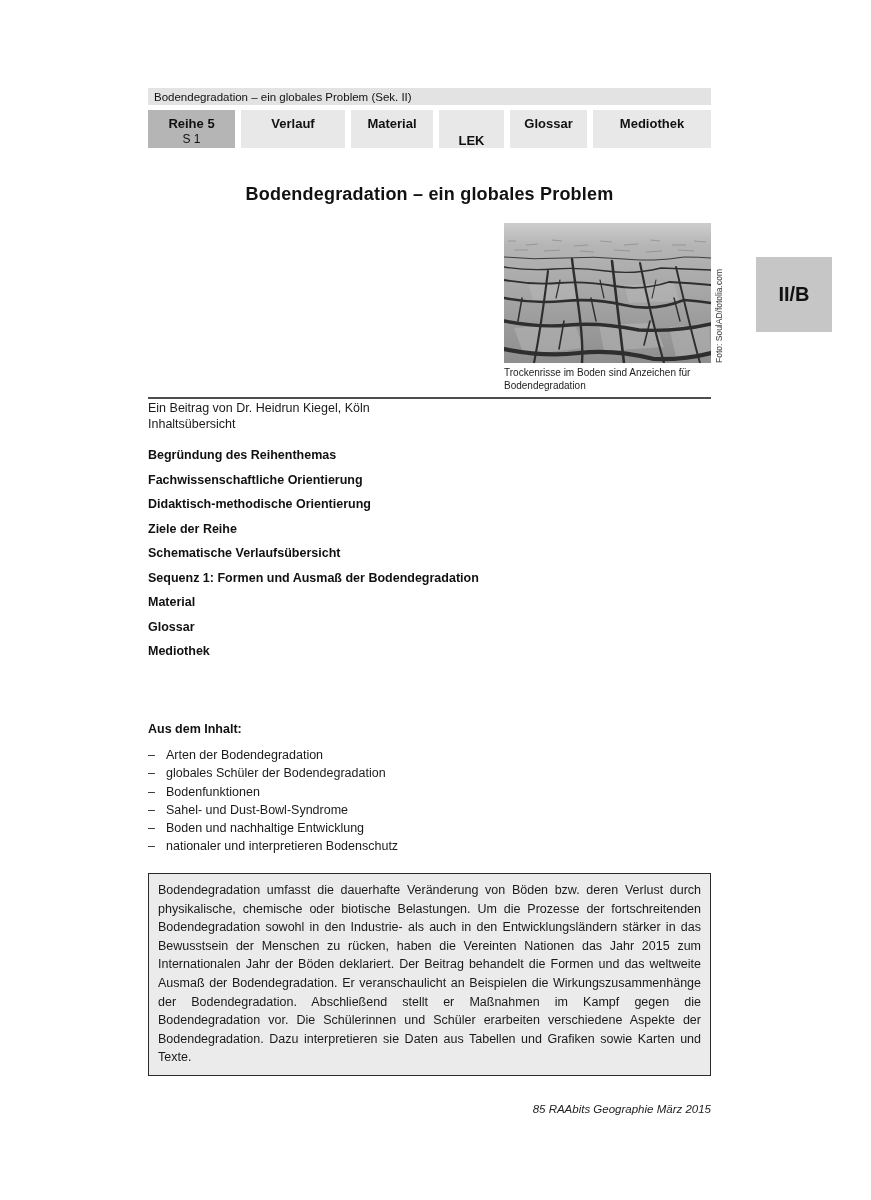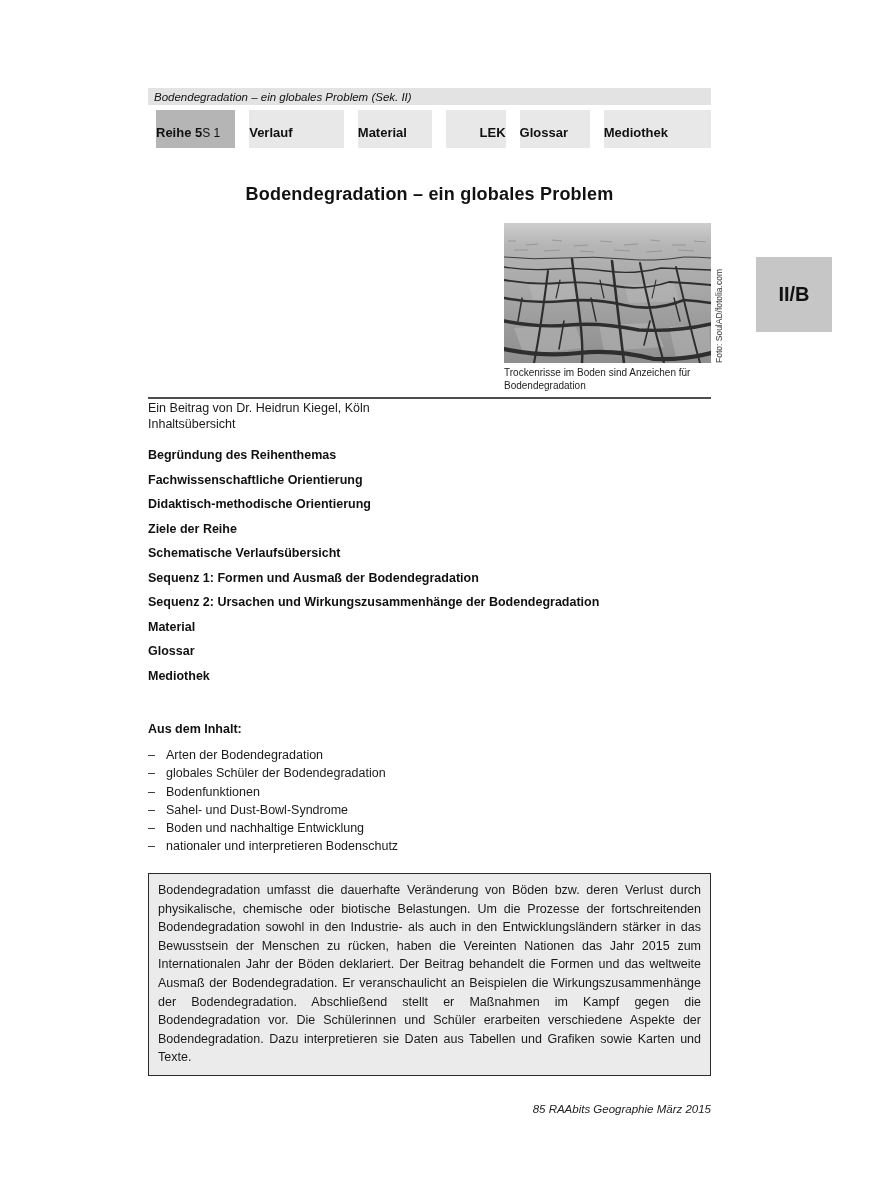--- a/index.html
+++ b/index.html
@@ -12,33 +12,32 @@
     overflow: hidden;
   }
   .page { position: absolute; inset: 0; }
 
   
   .header-bar {
     position: absolute; left: 148px; top: 88px; width: 563px; height: 17px;
     background: #e3e3e3;
     font-size: 11.5px; line-height: 19px; padding-left: 6px;
     color: #111;
-    font-style: italic;
   }
 
   
   .tabs {
     position: absolute; left: 148px; top: 110px; width: 563px; height: 38px;
     display: flex; gap: 6px;
   }
   .tab {
     background: #e8e8e8; height: 38px;
-    display: flex; flex-direction: row; align-items: center;
+    display: flex; flex-direction: column; align-items: center;
     padding-top: 6px;
-    font-size: 13px; font-weight: bold; color: #111; margin-left: 8px;
+    font-size: 13px; font-weight: bold; color: #111;
   }
   .tab.active { background: #b5b5b5; }
   .tab .sub { font-weight: normal; font-size: 12px; margin-top: 1px; }
   .tab-0 { width: 87px; } .tab-1 { width: 104px; } .tab-2 { width: 82px; }
   .tab-3 { width: 65px; justify-content: flex-end; } .tab-4 { width: 77px; } .tab-5 { width: 118px; }
 
   
   .doc-title {
     position: absolute; left: 148px; top: 184px; width: 563px;
     text-align: center; font-size: 18px; font-weight: bold; color: #111;
@@ -230,21 +229,20 @@
 
   <div class="toc-heading">Inhaltsübersicht</div>
 
   <ul class="toc-list">
     <li>Begründung des Reihenthemas</li>
     <li>Fachwissenschaftliche Orientierung</li>
     <li>Didaktisch-methodische Orientierung</li>
     <li>Ziele der Reihe</li>
     <li>Schematische Verlaufsübersicht</li>
     <li>Sequenz 1: Formen und Ausmaß der Bodendegradation</li>
-    <li>Sequenz 2: Ursachen und Wirkungszusammenhänge der Bodendegradation</li>
     <li>Material</li>
     <li>Glossar</li>
     <li>Mediothek</li>
   </ul>
 
   <div class="contents-heading">Aus dem Inhalt:</div>
 
   <ul class="contents-list">
     <li>
         <span class="dash">–</span>

